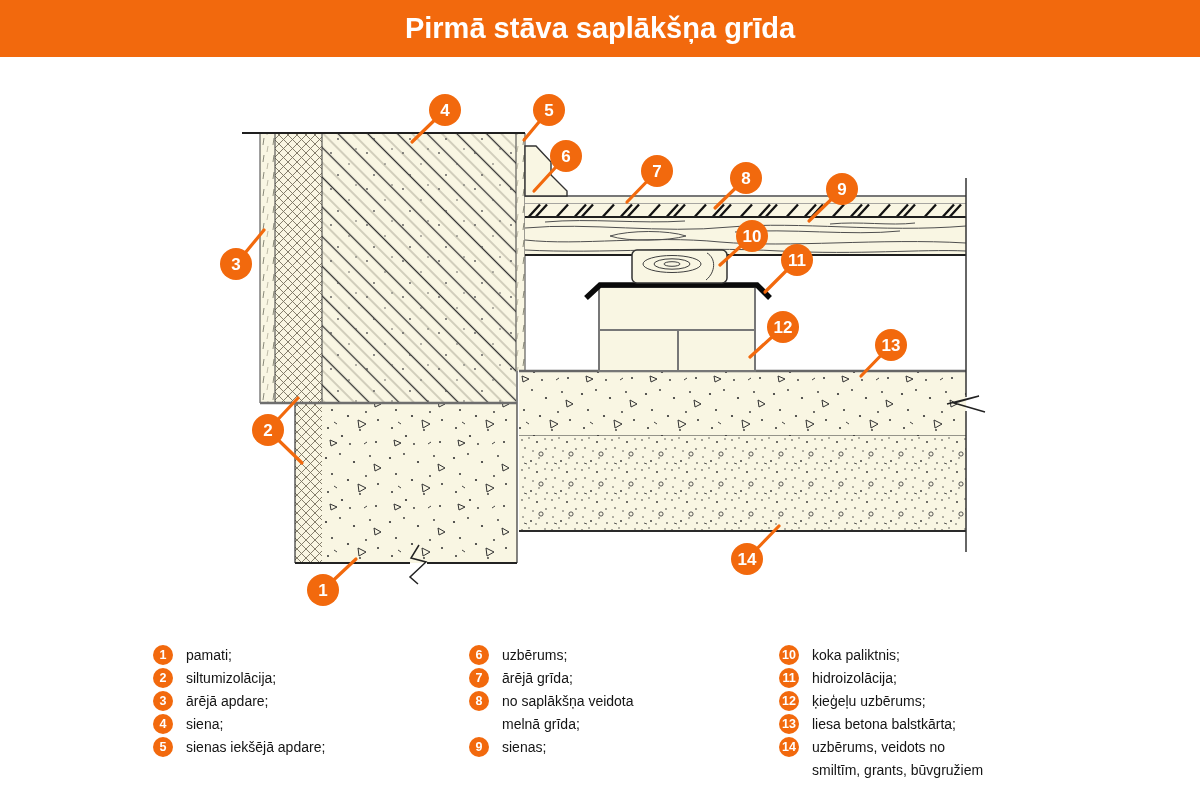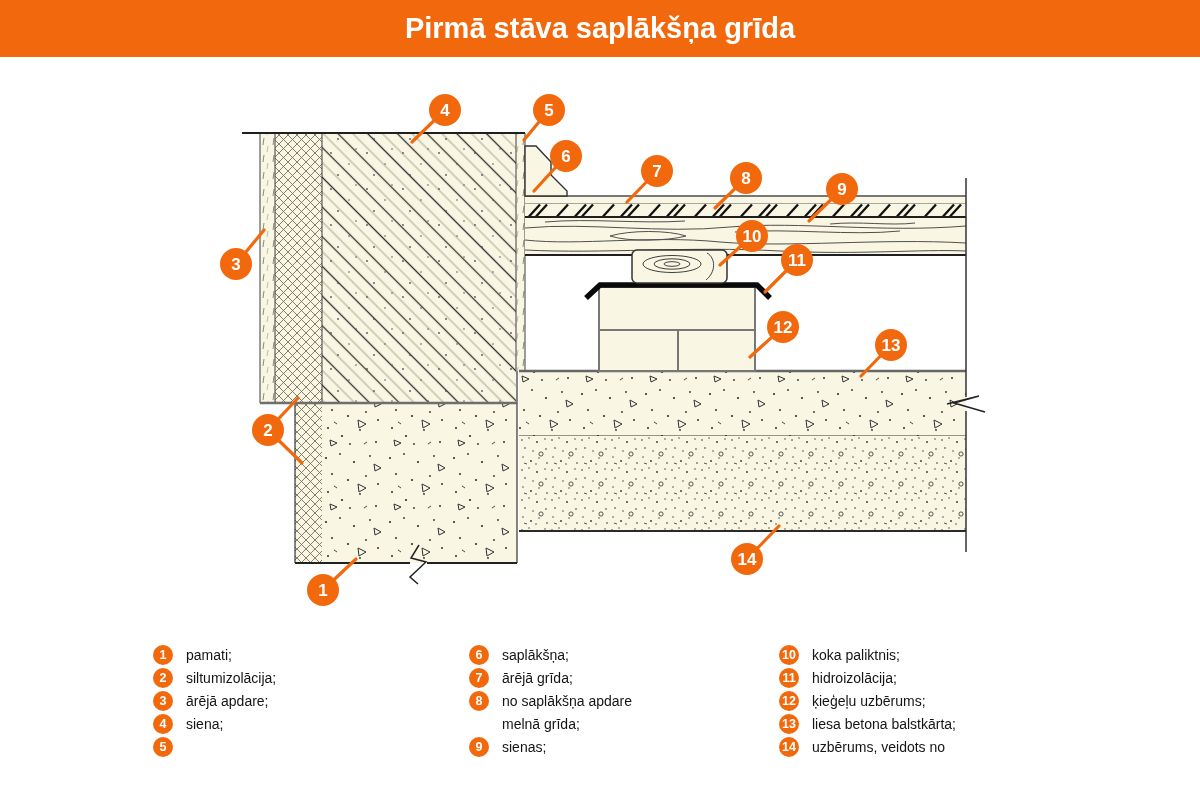--- a/index.html
+++ b/index.html
@@ -288,39 +288,42 @@
           </div>
         </div>
         <div class="legend-item">
           <span class="badge">4</span>
           <div class="ltext">
             <div>siena;</div>
           </div>
         </div>
         <div class="legend-item">
           <span class="badge">5</span>
+          <div class="ltext">
+            <div>sienas iekšējā apdare;</div>
+          </div>
         </div>
       </div>
       <div class="legend-col c1">
         <div class="legend-item">
           <span class="badge">6</span>
           <div class="ltext">
-            <div>saplākšņa;</div>
+            <div>uzbērums;</div>
           </div>
         </div>
         <div class="legend-item">
           <span class="badge">7</span>
           <div class="ltext">
             <div>ārējā grīda;</div>
           </div>
         </div>
         <div class="legend-item">
           <span class="badge">8</span>
           <div class="ltext">
-            <div>no saplākšņa apdare</div>
+            <div>no saplākšņa veidota</div>
             <div>melnā grīda;</div>
           </div>
         </div>
         <div class="legend-item">
           <span class="badge">9</span>
           <div class="ltext">
             <div>sienas;</div>
           </div>
         </div>
       </div>
@@ -346,18 +349,19 @@
         <div class="legend-item">
           <span class="badge">13</span>
           <div class="ltext">
             <div>liesa betona balstkārta;</div>
           </div>
         </div>
         <div class="legend-item">
           <span class="badge">14</span>
           <div class="ltext">
             <div>uzbērums, veidots no</div>
+            <div>smiltīm, grants, būvgružiem</div>
           </div>
         </div>
       </div>
     </div>
 
 </div>
 
 </body></html>

